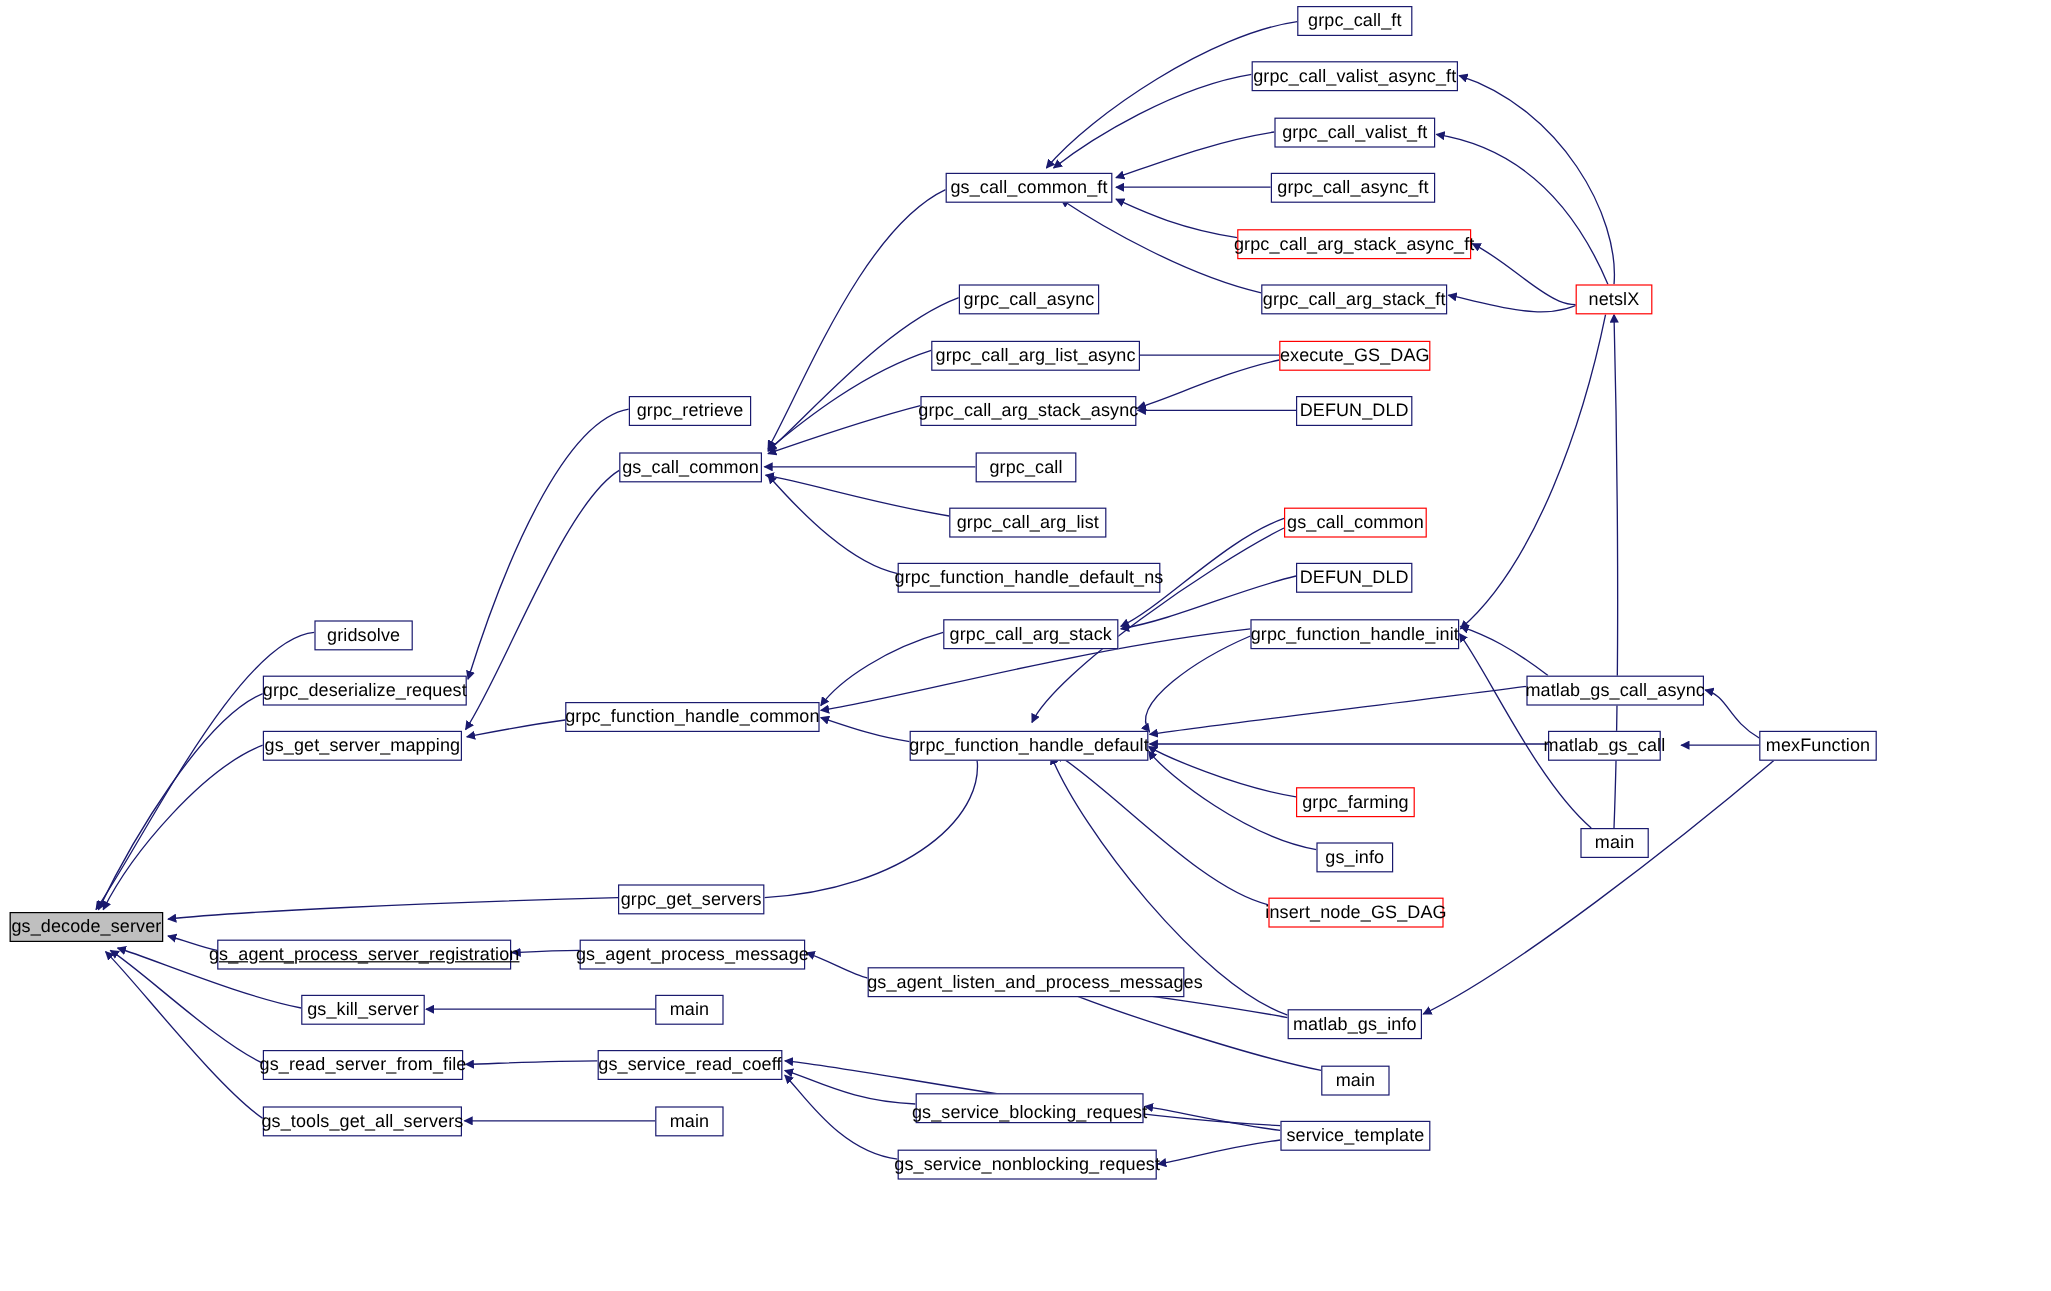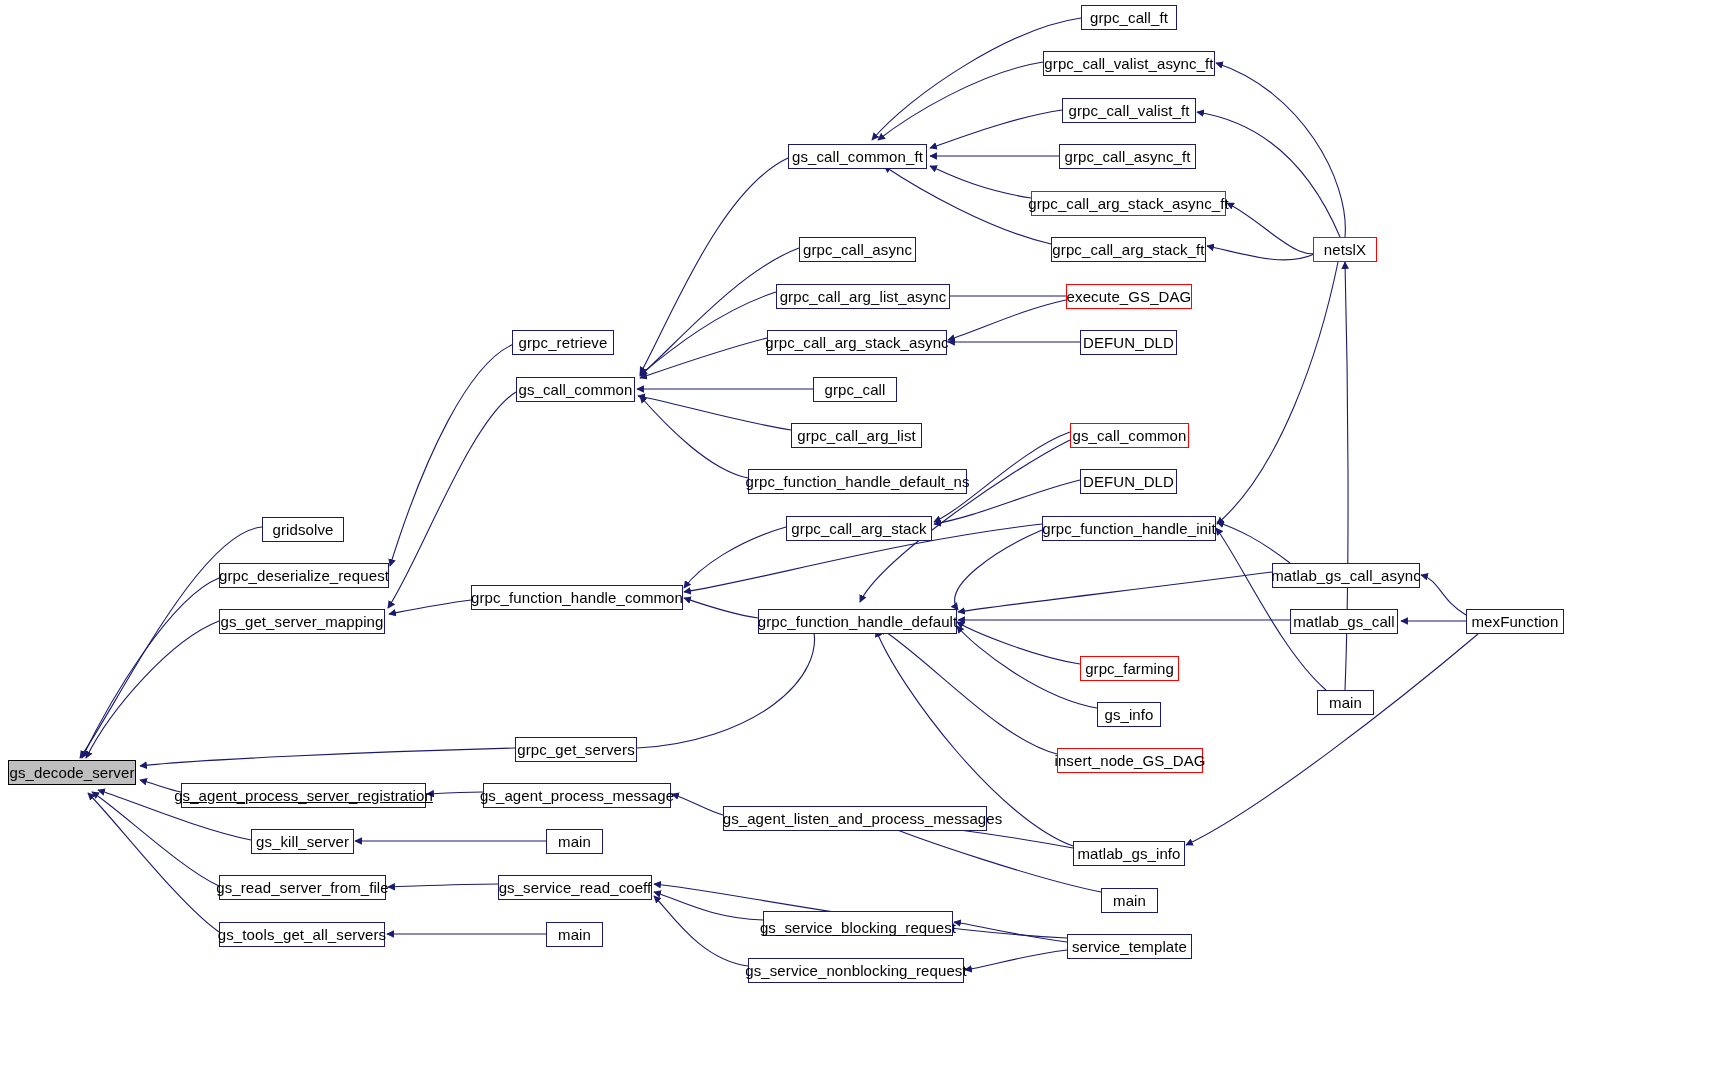--- a/index.html
+++ b/index.html
@@ -112,21 +112,21 @@
       </div>
       <div class="node" style="left: 251px; top: 829px; width: 103px; height: 25px;">
         <span>gs_kill_server</span>
       </div>
       <div class="node" style="left: 219px; top: 875px; width: 167px; height: 25px;">
         <span>gs_read_server_from_file</span>
       </div>
       <div class="node" style="left: 219px; top: 922px; width: 166px; height: 25px;">
         <span>gs_tools_get_all_servers</span>
       </div>
-      <div class="node" style="left: 512px; top: 330px; width: 102px; height: 25px;">
+      <div class="node" style="left: 524px; top: 330px; width: 102px; height: 25px;">
         <span>grpc_retrieve</span>
       </div>
       <div class="node" style="left: 516px; top: 377px; width: 119px; height: 25px;">
         <span>gs_call_common</span>
       </div>
       <div class="node" style="left: 471px; top: 585px; width: 212px; height: 25px;">
         <span>grpc_function_handle_common</span>
       </div>
       <div class="node" style="left: 788px; top: 144px; width: 139px; height: 25px;">
         <span>gs_call_common_ft</span>
@@ -226,21 +226,21 @@
       </div>
       <div class="node" style="left: 1067px; top: 934px; width: 125px; height: 25px;">
         <span>service_template</span>
       </div>
       <div class="node red" style="left: 1313px; top: 237px; width: 64px; height: 25px;">
         <span>netslX</span>
       </div>
       <div class="node" style="left: 1272px; top: 563px; width: 148px; height: 25px;">
         <span>matlab_gs_call_async</span>
       </div>
-      <div class="node" style="left: 1290px; top: 609px; width: 108px; height: 25px;">
+      <div class="node" style="left: 1290px; top: 609px; width: 94px; height: 25px;">
         <span>matlab_gs_call</span>
       </div>
       <div class="node" style="left: 1466px; top: 609px; width: 98px; height: 25px;">
         <span>mexFunction</span>
       </div>
       <div class="node" style="left: 1317px; top: 690px; width: 57px; height: 25px;">
         <span>main</span>
       </div>
     </div>
 </div>

